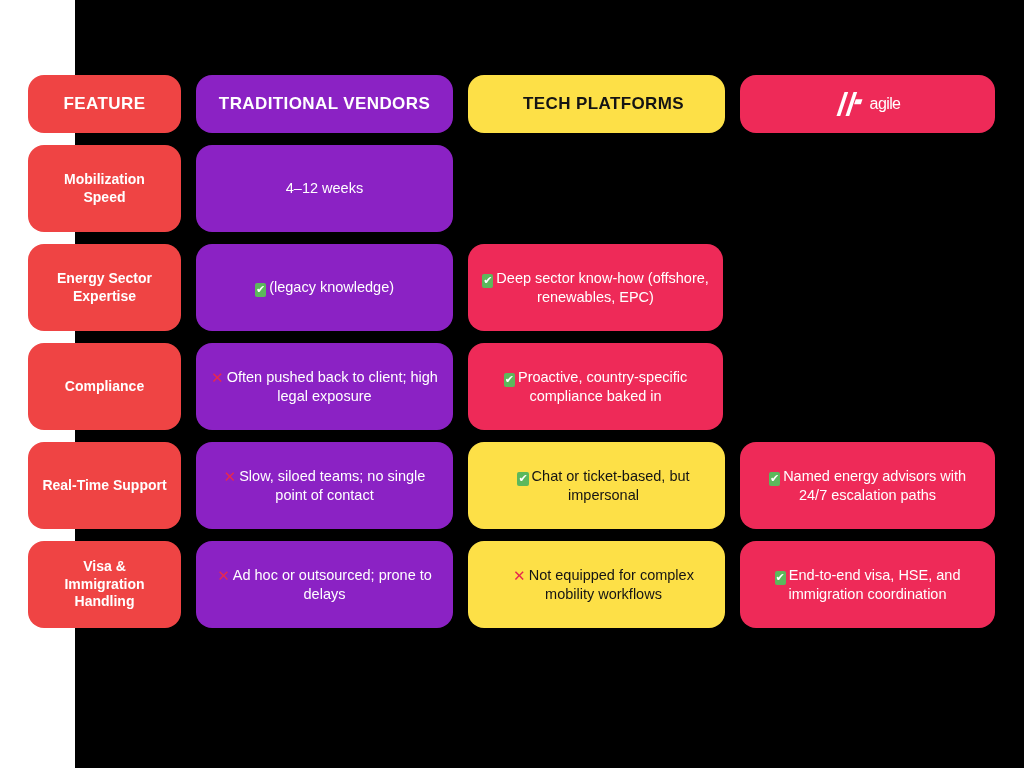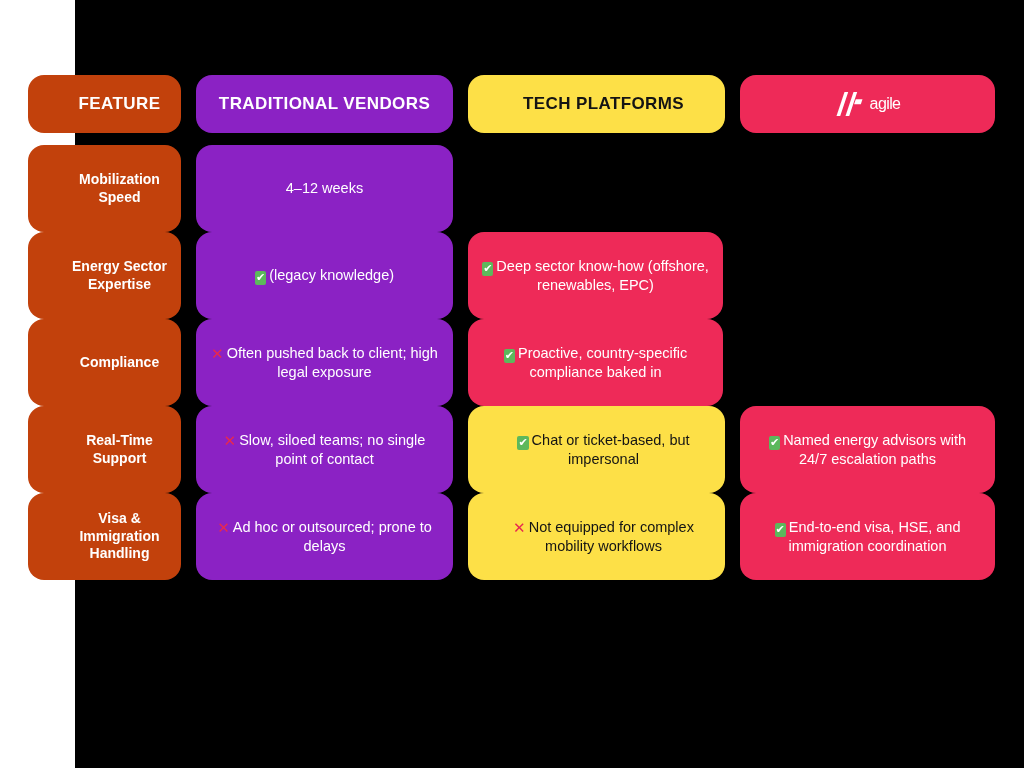--- a/index.html
+++ b/index.html
@@ -39,21 +39,21 @@
   .cell {
     border-radius: 16px;
     display: flex;
     align-items: center;
     justify-content: center;
     text-align: center;
     box-sizing: border-box;
     padding: 6px 14px;
     line-height: 1.28;
   }
-  .col-feature   { width: 153px; flex: 0 0 153px; background: #c2410c; padding-left: 44px; }
+  .col-feature   { width: 153px; flex: 0 0 153px; background: #ef4444; }
   .col-vendors   { width: 257px; flex: 0 0 257px; background: #8B22C4; }
   .col-platforms { width: 257px; flex: 0 0 257px; background: #fde047; padding-left: 28px; }
   .col-agile     { width: 255px; flex: 0 0 255px; background: #EE2A58; }
 
   .header-row .cell {
     height: 58px;
     font-weight: bold;
     font-size: 17px;
     letter-spacing: 0.4px;
   }
@@ -137,21 +137,21 @@
         <svg class="logo-mark" width="30" height="26" viewBox="0 0 30 26" aria-hidden="true">
           <polygon points="9.5,1 13.2,1 5.2,25 1.5,25" fill="#ffffff"></polygon>
           <polygon points="18.5,1 22.2,1 14.2,25 10.5,25" fill="#ffffff"></polygon>
           <polygon points="20.8,8.2 27.5,8.2 25.8,13.2 19.1,13.2" fill="#ffffff"></polygon>
         </svg>
         <span class="logo-word">agile</span>
       </span>
     </div>
   </div>
 
-  <div id="body-rows" style="display: flex; flex-direction: column; ">
+  <div id="body-rows" style="display: flex; flex-direction: column; gap: 12px;">
       <div class="table-row body-row">
         <div class="cell col-feature">
           <span class="cell-text">Mobilization Speed</span>
         </div>
         <div class="cell col-vendors">
           <span class="cell-text"><span>4–12 weeks</span></span>
         </div>
       </div>
       <div class="table-row body-row">
         <div class="cell col-feature">

